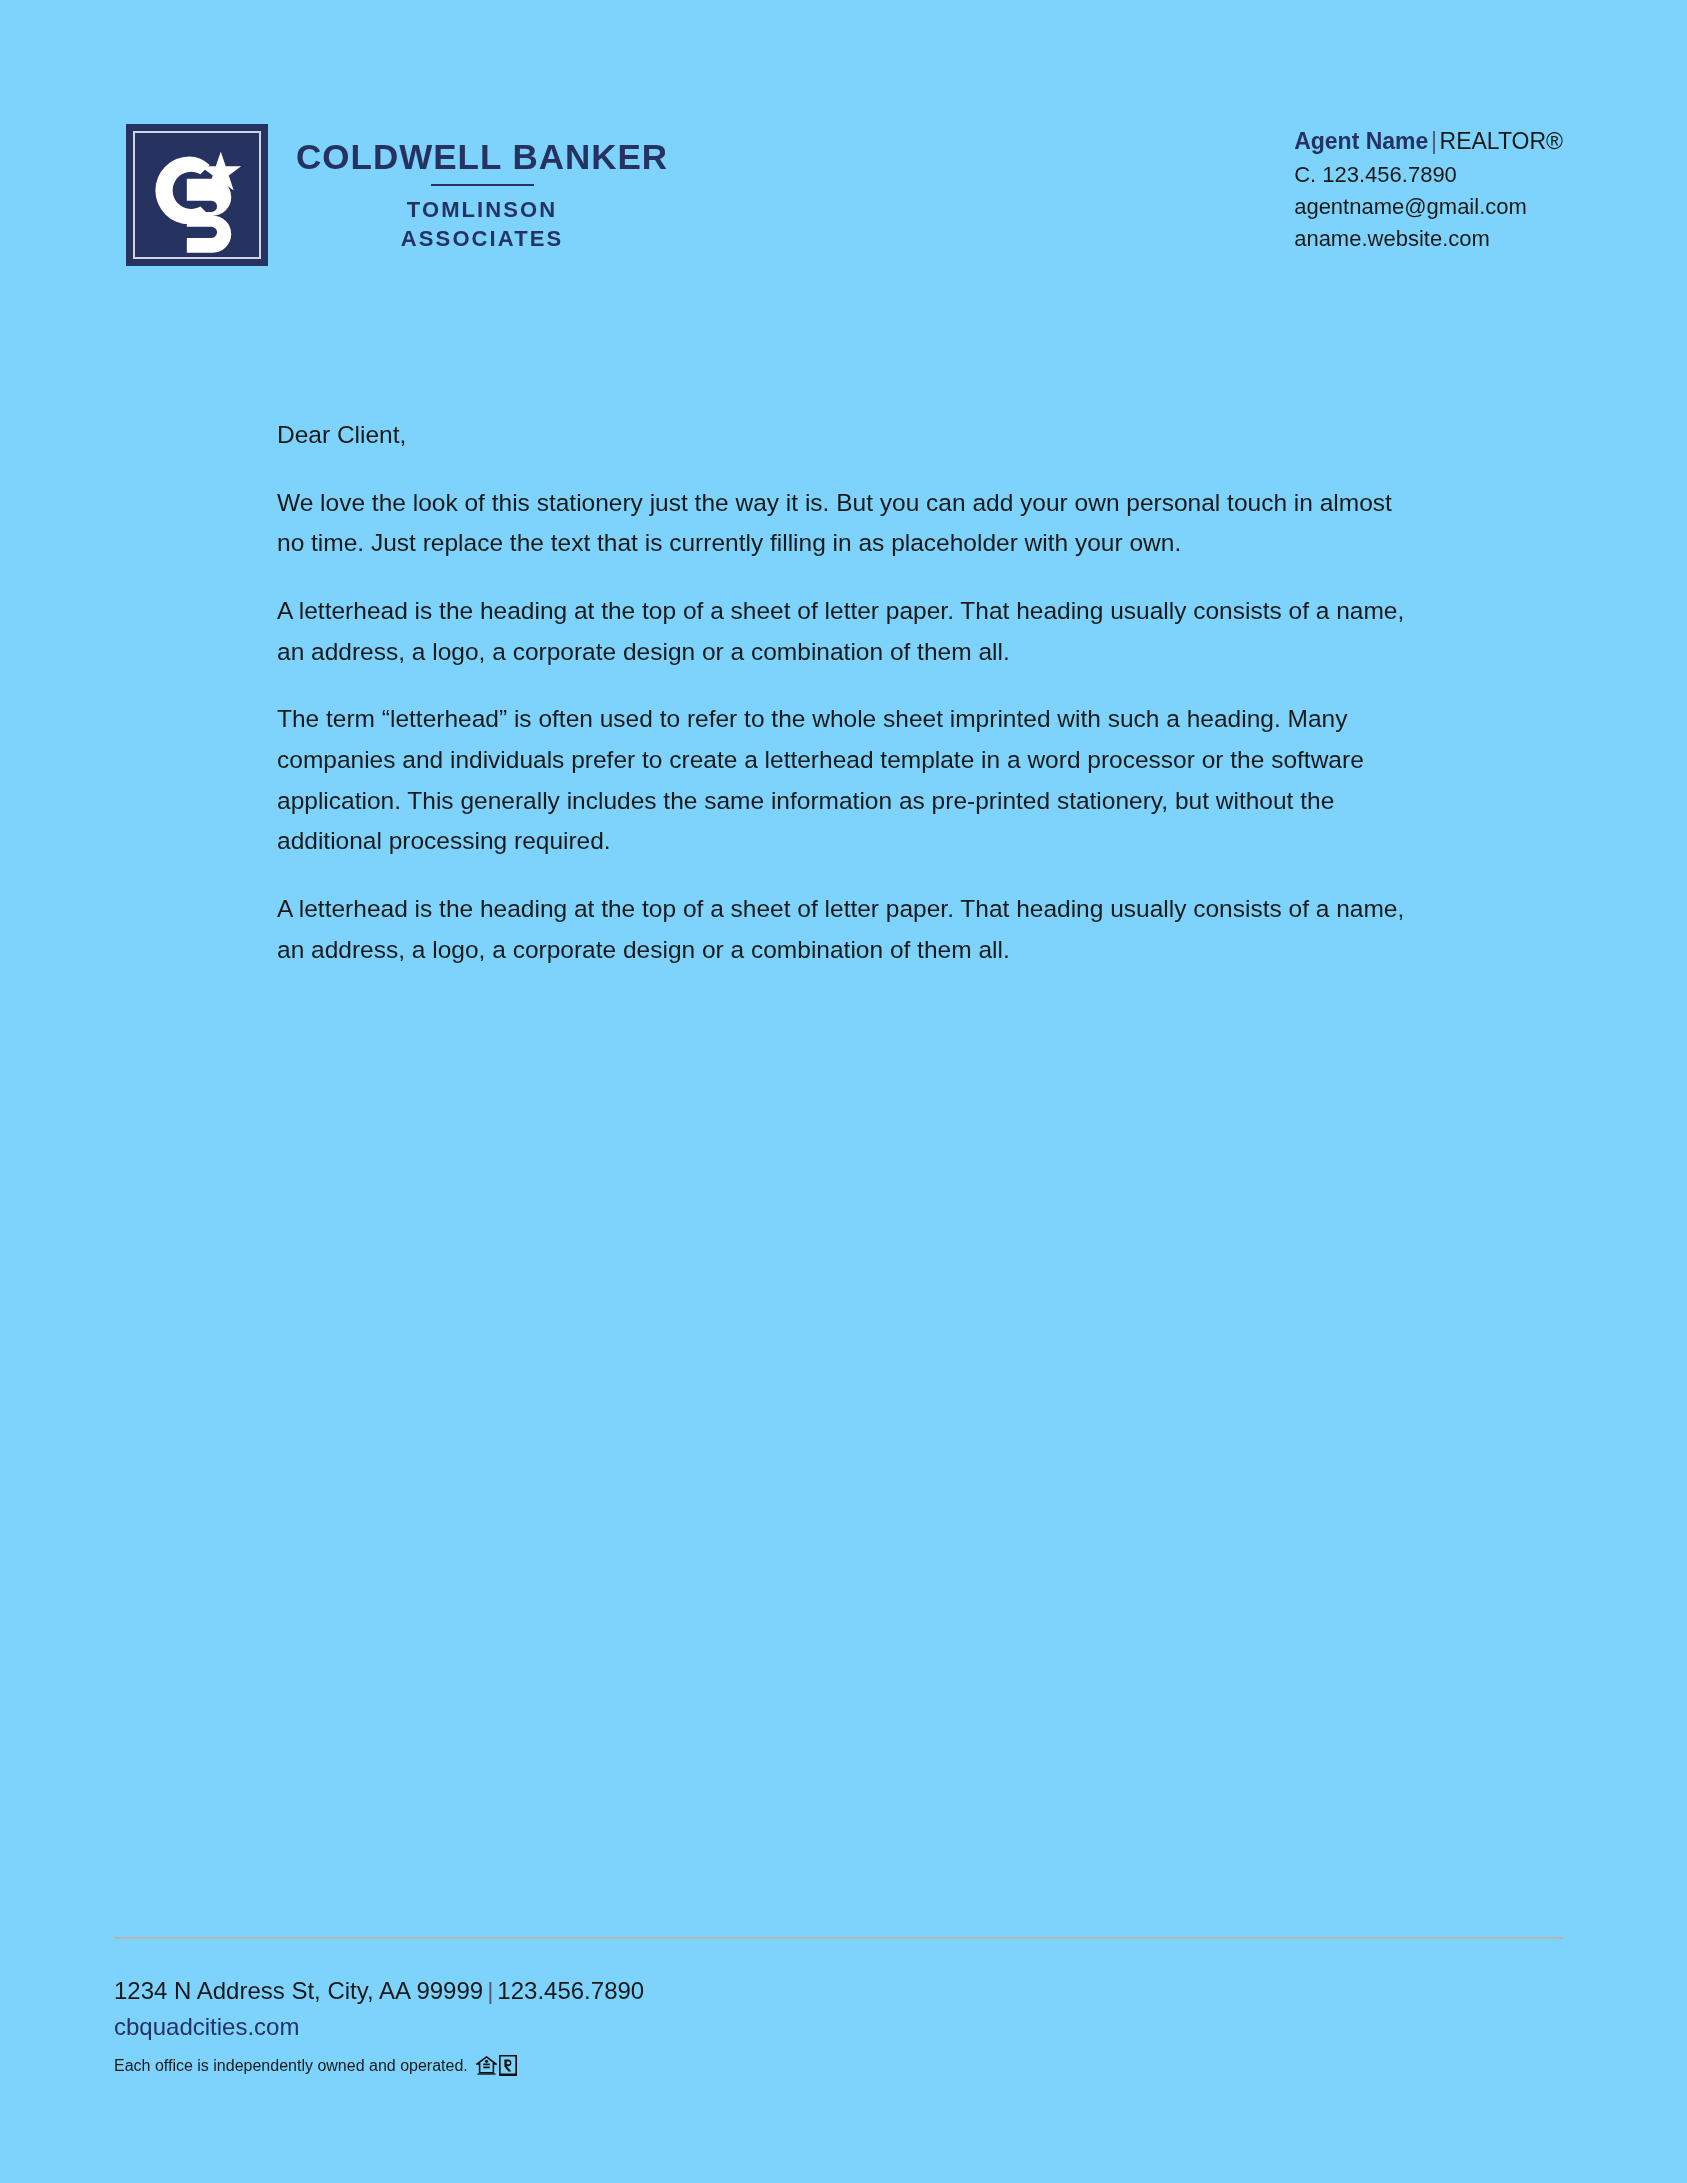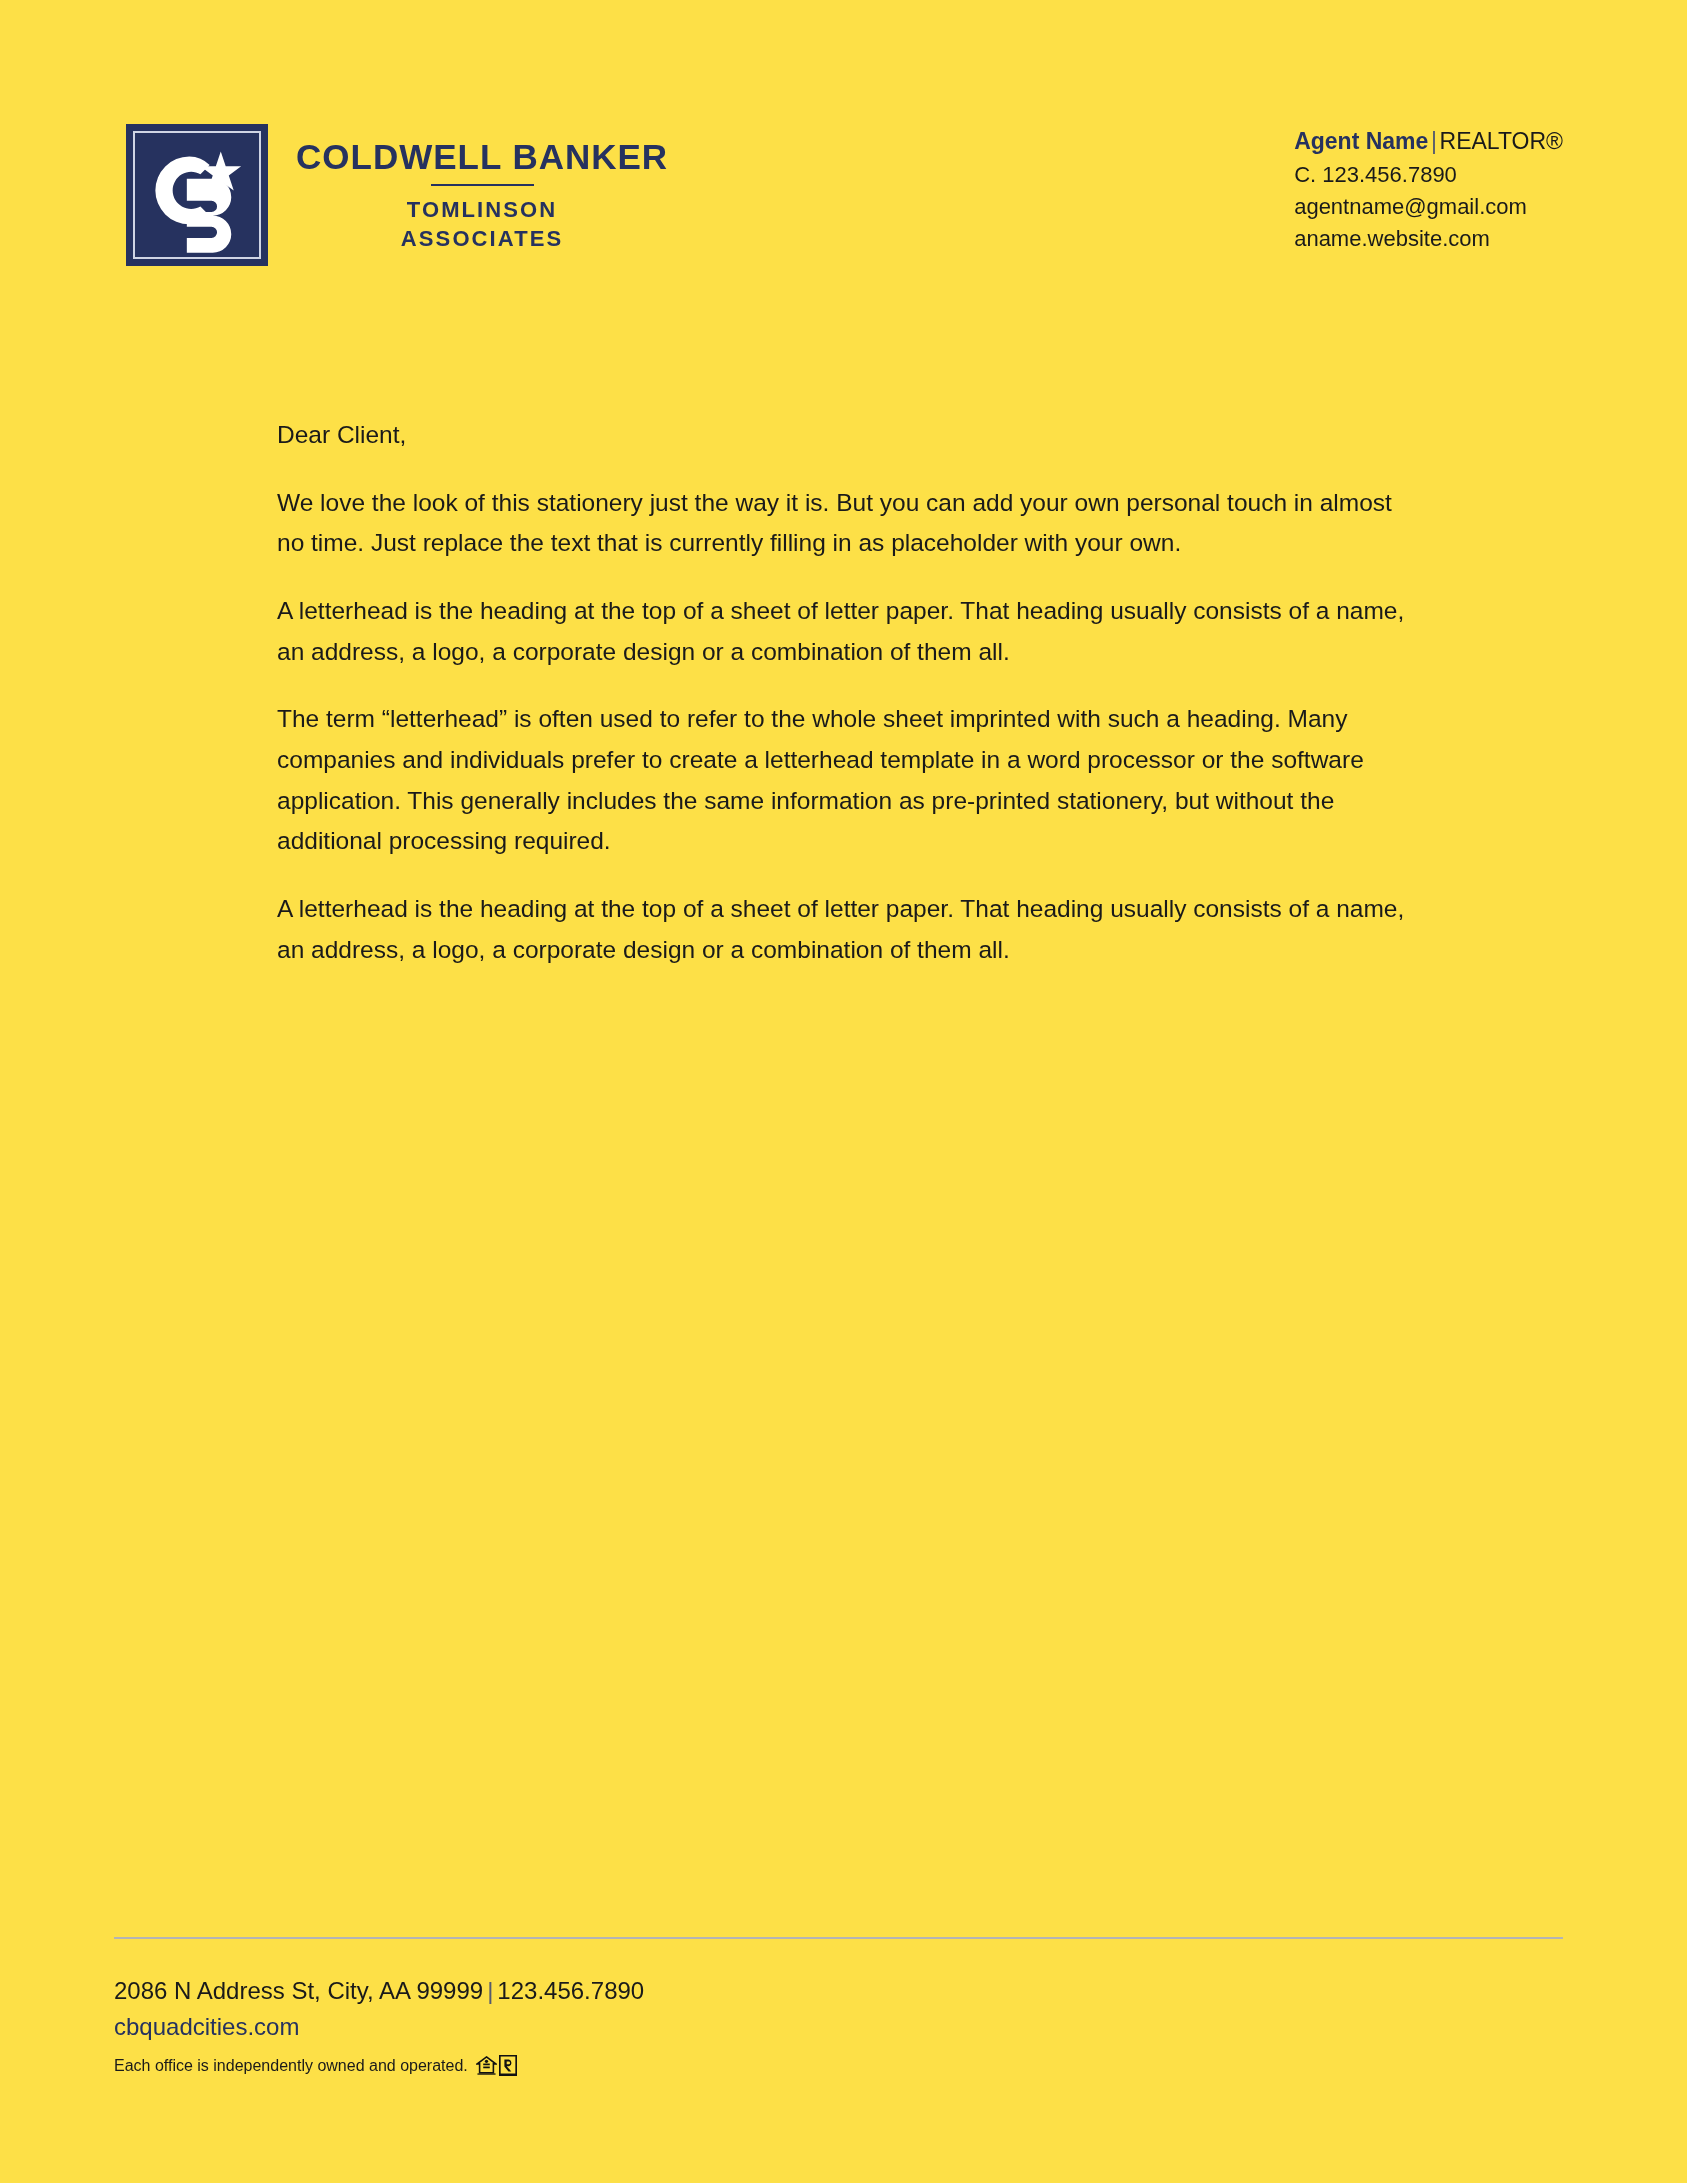--- a/index.html
+++ b/index.html
@@ -9,21 +9,21 @@
     background: #ffffff;
   }
   body {
     font-family: "Liberation Sans", sans-serif;
     -webkit-font-smoothing: antialiased;
   }
   .page {
     position: relative;
     width: 1687px;
     height: 2183px;
-    background: #fde047;
+    background: #7dd3fc;
     overflow: hidden;
     box-sizing: border-box;
   }
 
   
   .header {
     position: absolute;
     left: 114px;
     top: 112px;
     right: 124px;
@@ -246,21 +246,21 @@
     <p>Dear Client,</p>
     <p>We love the look of this stationery just the way it is. But you can add your own personal touch in almost no time. Just replace the text that is currently filling in as placeholder with your own.</p>
     <p>A letterhead is the heading at the top of a sheet of letter paper. That heading usually consists of a name, an address, a logo, a corporate design or a combination of them all.</p>
     <p>The term “letterhead” is often used to refer to the whole sheet imprinted with such a heading. Many companies and individuals prefer to create a letterhead template in a word processor or the software application. This generally includes the same information as pre-printed stationery, but without the additional processing required.</p>
     <p>A letterhead is the heading at the top of a sheet of letter paper. That heading usually consists of a name, an address, a logo, a corporate design or a combination of them all.</p>
   </div>
 
   <div class="footer">
     <div class="footer-rule"></div>
 
-    <div class="footer-address"><span>2086 N Address St, City, AA 99999</span><span class="pipe">|</span><span>123.456.7890</span></div>
+    <div class="footer-address"><span>1234 N Address St, City, AA 99999</span><span class="pipe">|</span><span>123.456.7890</span></div>
 
     <a class="footer-website" href="#">cbquadcities.com</a>
 
     <div class="footer-disclaimer-row">
       <div class="footer-disclaimer">Each office is independently owned and operated.</div>
       <div class="compliance-icons">
 
         <span>
           <svg width="21" height="21" viewBox="0 0 32 32" xmlns="http://www.w3.org/2000/svg" aria-hidden="true">
             <path d="M16 3 L30 13.5 L26.5 13.5 L26.5 27 L5.5 27 L5.5 13.5 L2 13.5 Z" fill="none" stroke="#111111" stroke-width="2.4"></path>

